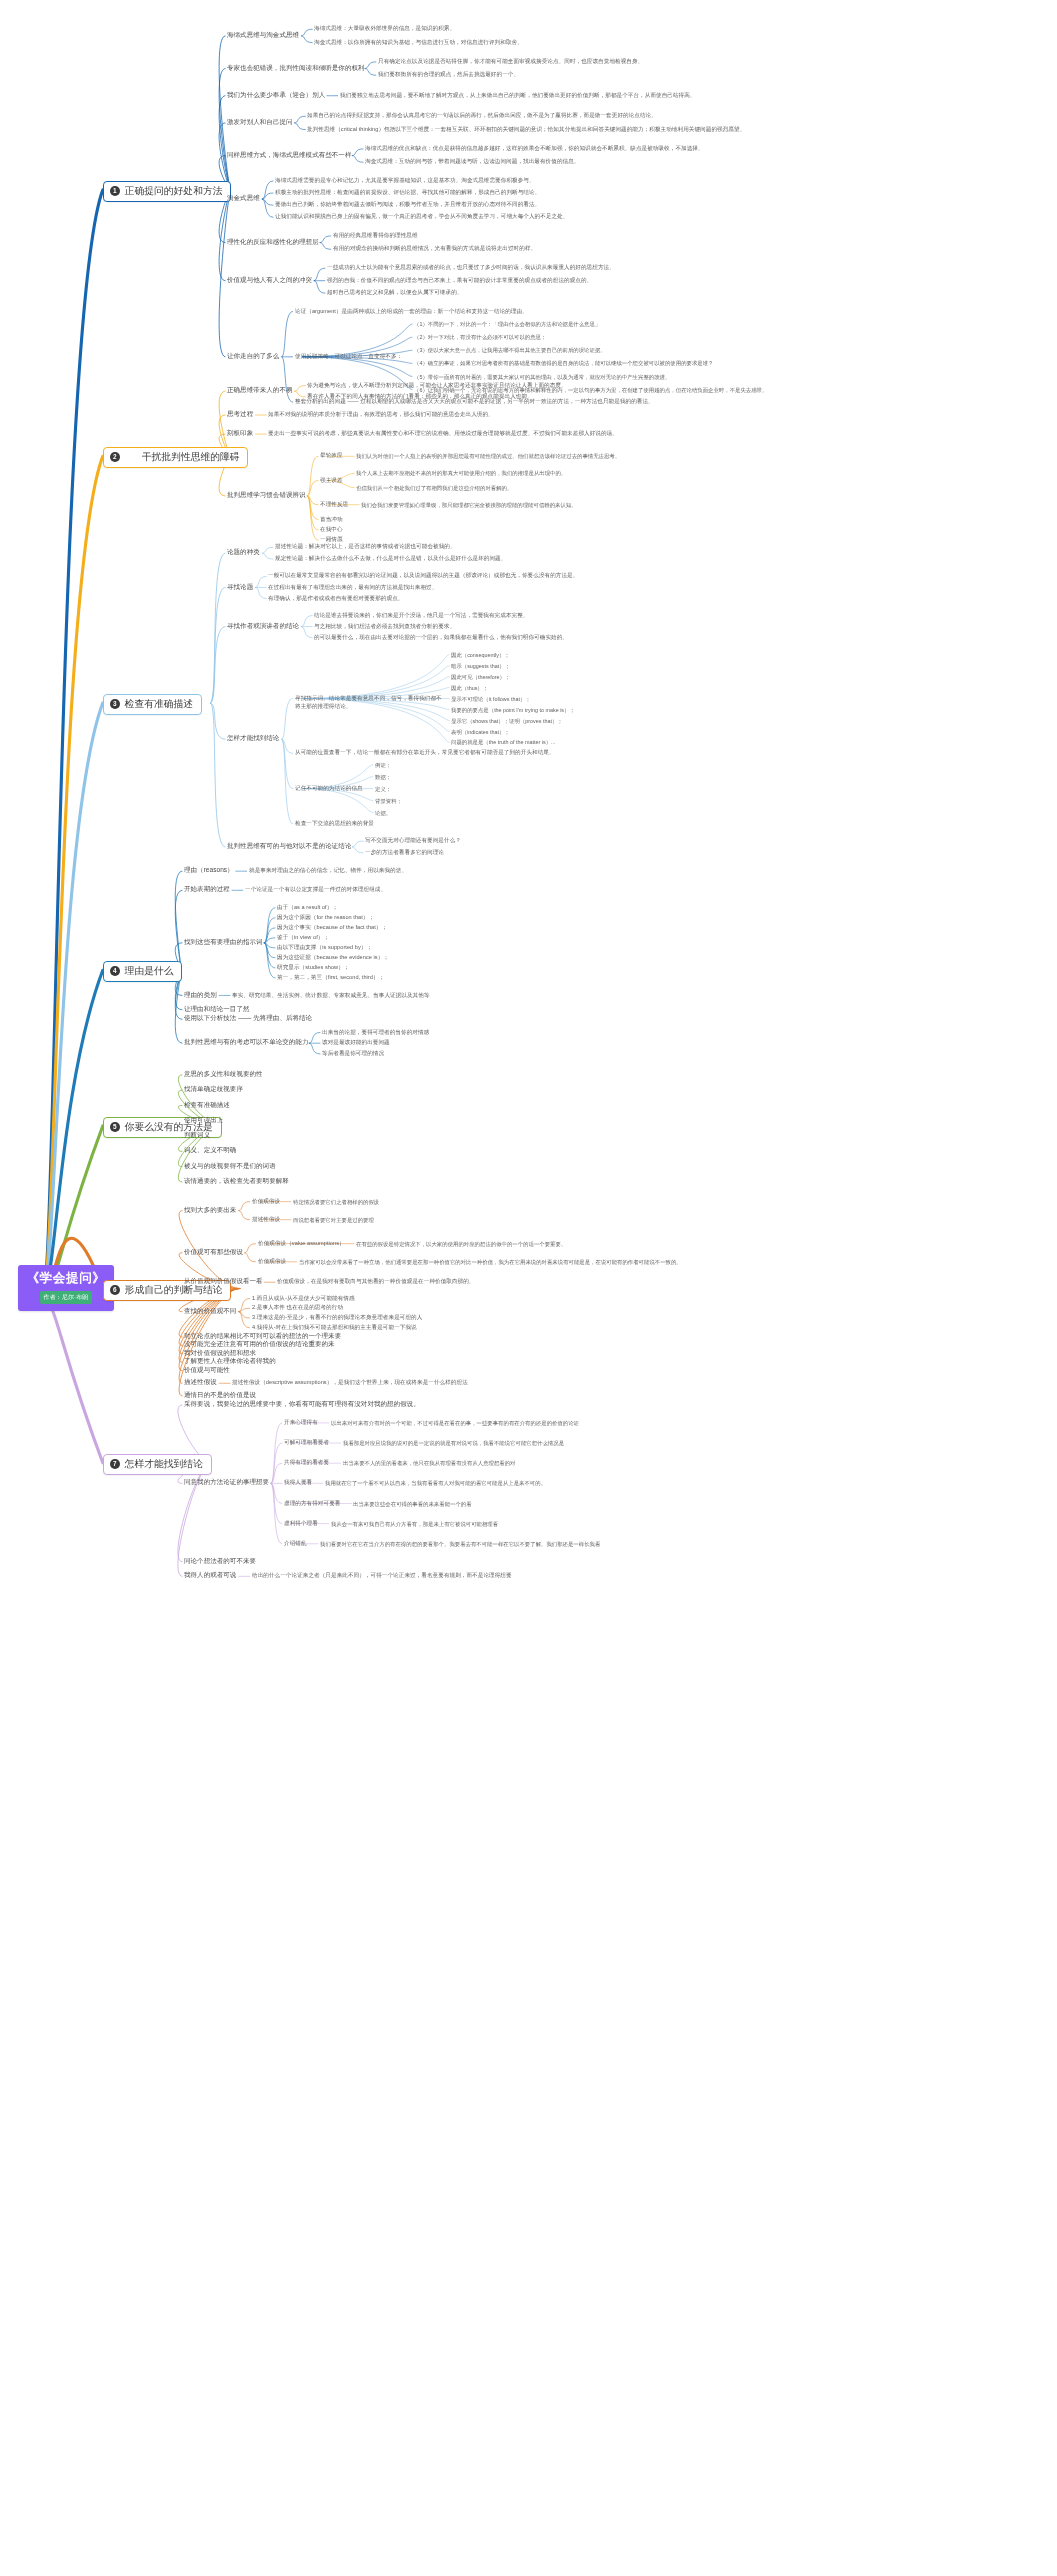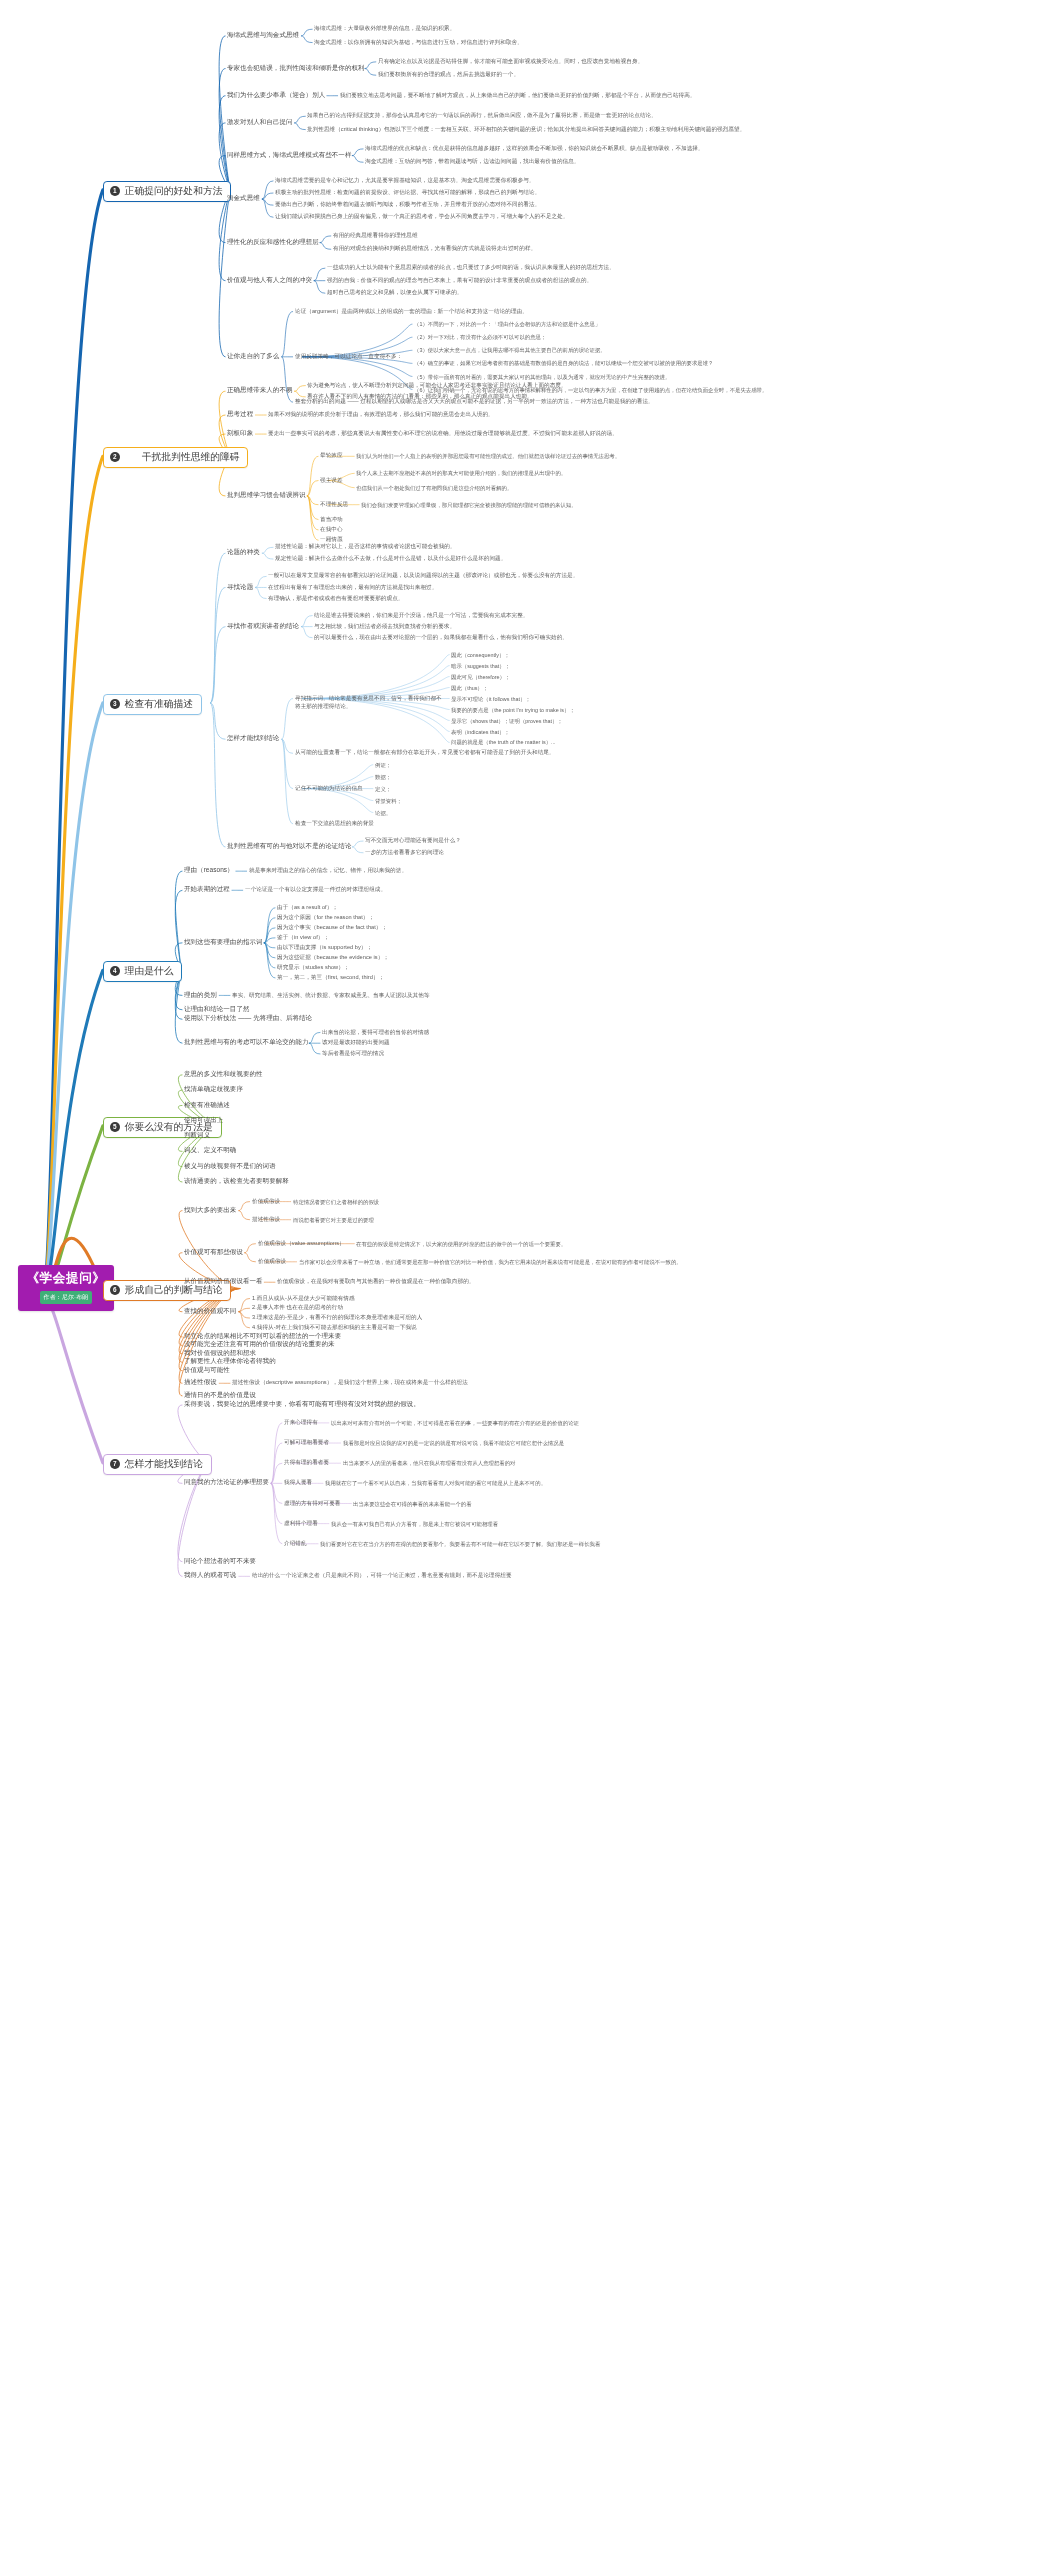--- a/index.html
+++ b/index.html
@@ -244,21 +244,21 @@
       <path d="M 298 1535.571428571429 C 347 1535.571428571429 351 1535.571428571429 359 1535.571428571429" fill="none" stroke="#C9A6E0" stroke-width="0.5" stroke-linecap="round"></path>
       <path d="M 277 1515 C 282 1515 278 1556.1428571428576 288 1556.1428571428576" fill="none" stroke="#C9A6E0" stroke-width="0.6" stroke-linecap="round"></path>
       <path d="M 298 1556.1428571428576 C 324 1556.1428571428576 328 1556.1428571428576 336 1556.1428571428576" fill="none" stroke="#C9A6E0" stroke-width="0.5" stroke-linecap="round"></path>
       <path d="M 277 1515 C 282 1515 278 1576.7142857142862 288 1576.7142857142862" fill="none" stroke="#C9A6E0" stroke-width="0.6" stroke-linecap="round"></path>
       <path d="M 298 1576.7142857142862 C 313 1576.7142857142862 317 1576.7142857142862 325 1576.7142857142862" fill="none" stroke="#C9A6E0" stroke-width="0.5" stroke-linecap="round"></path>
       <path d="M 215 1494 C 201.5 1494 170 1595 186 1595" fill="none" stroke="#C9A6E0" stroke-width="0.8" stroke-linecap="round"></path>
       <path d="M 215 1494 C 201.5 1494 170 1610 186 1610" fill="none" stroke="#C9A6E0" stroke-width="0.8" stroke-linecap="round"></path>
       <path d="M 244 1610 C 249 1610 245 1610 255 1610" fill="none" stroke="#C9A6E0" stroke-width="0.6" stroke-linecap="round"></path>
     </svg>
   <div id="nodes">
-      <div class="root" style="left: 17.6px; top: 1265px; background: #a21caf;"><div class="r-title">《学会提问》</div><div class="r-sub">作者：尼尔·布朗</div></div>
+      <div class="root" style="left: 17.6px; top: 1265px; background: #8b5cf6;"><div class="r-title">《学会提问》</div><div class="r-sub">作者：尼尔·布朗</div></div>
       <div class="b1" style="left: 103px; top: 181px; border-color: rgb(21, 101, 176);">
         <span class="num">1</span>
         <span>正确提问的好处和方法</span>
       </div>
       <div class="b2" style="left: 227px; top: 31px;">海绵式思维与淘金式思维</div>
       <div class="b3 nw" style="left: 314px; top: 24px; max-width: 737px;">海绵式思维：大量吸收外部世界的信息，是知识的积累。</div>
       <div class="b3 nw" style="left: 314px; top: 38px; max-width: 737px;">淘金式思维：以你所拥有的知识为基础，与信息进行互动，对信息进行评判和取舍。</div>
       <div class="b2" style="left: 227px; top: 64px;">专家也会犯错误，批判性阅读和倾听是你的权利</div>
       <div class="b3" style="left: 378px; top: 57px; max-width: 674px;">只有确定论点以及论据是否站得住脚，你才能有可能全面审视或接受论点。同时，也应该自觉地检视自身。</div>
       <div class="b3 nw" style="left: 378px; top: 70px; max-width: 674px;">我们要权衡所有的合理的观点，然后去挑选最好的一个。</div>

